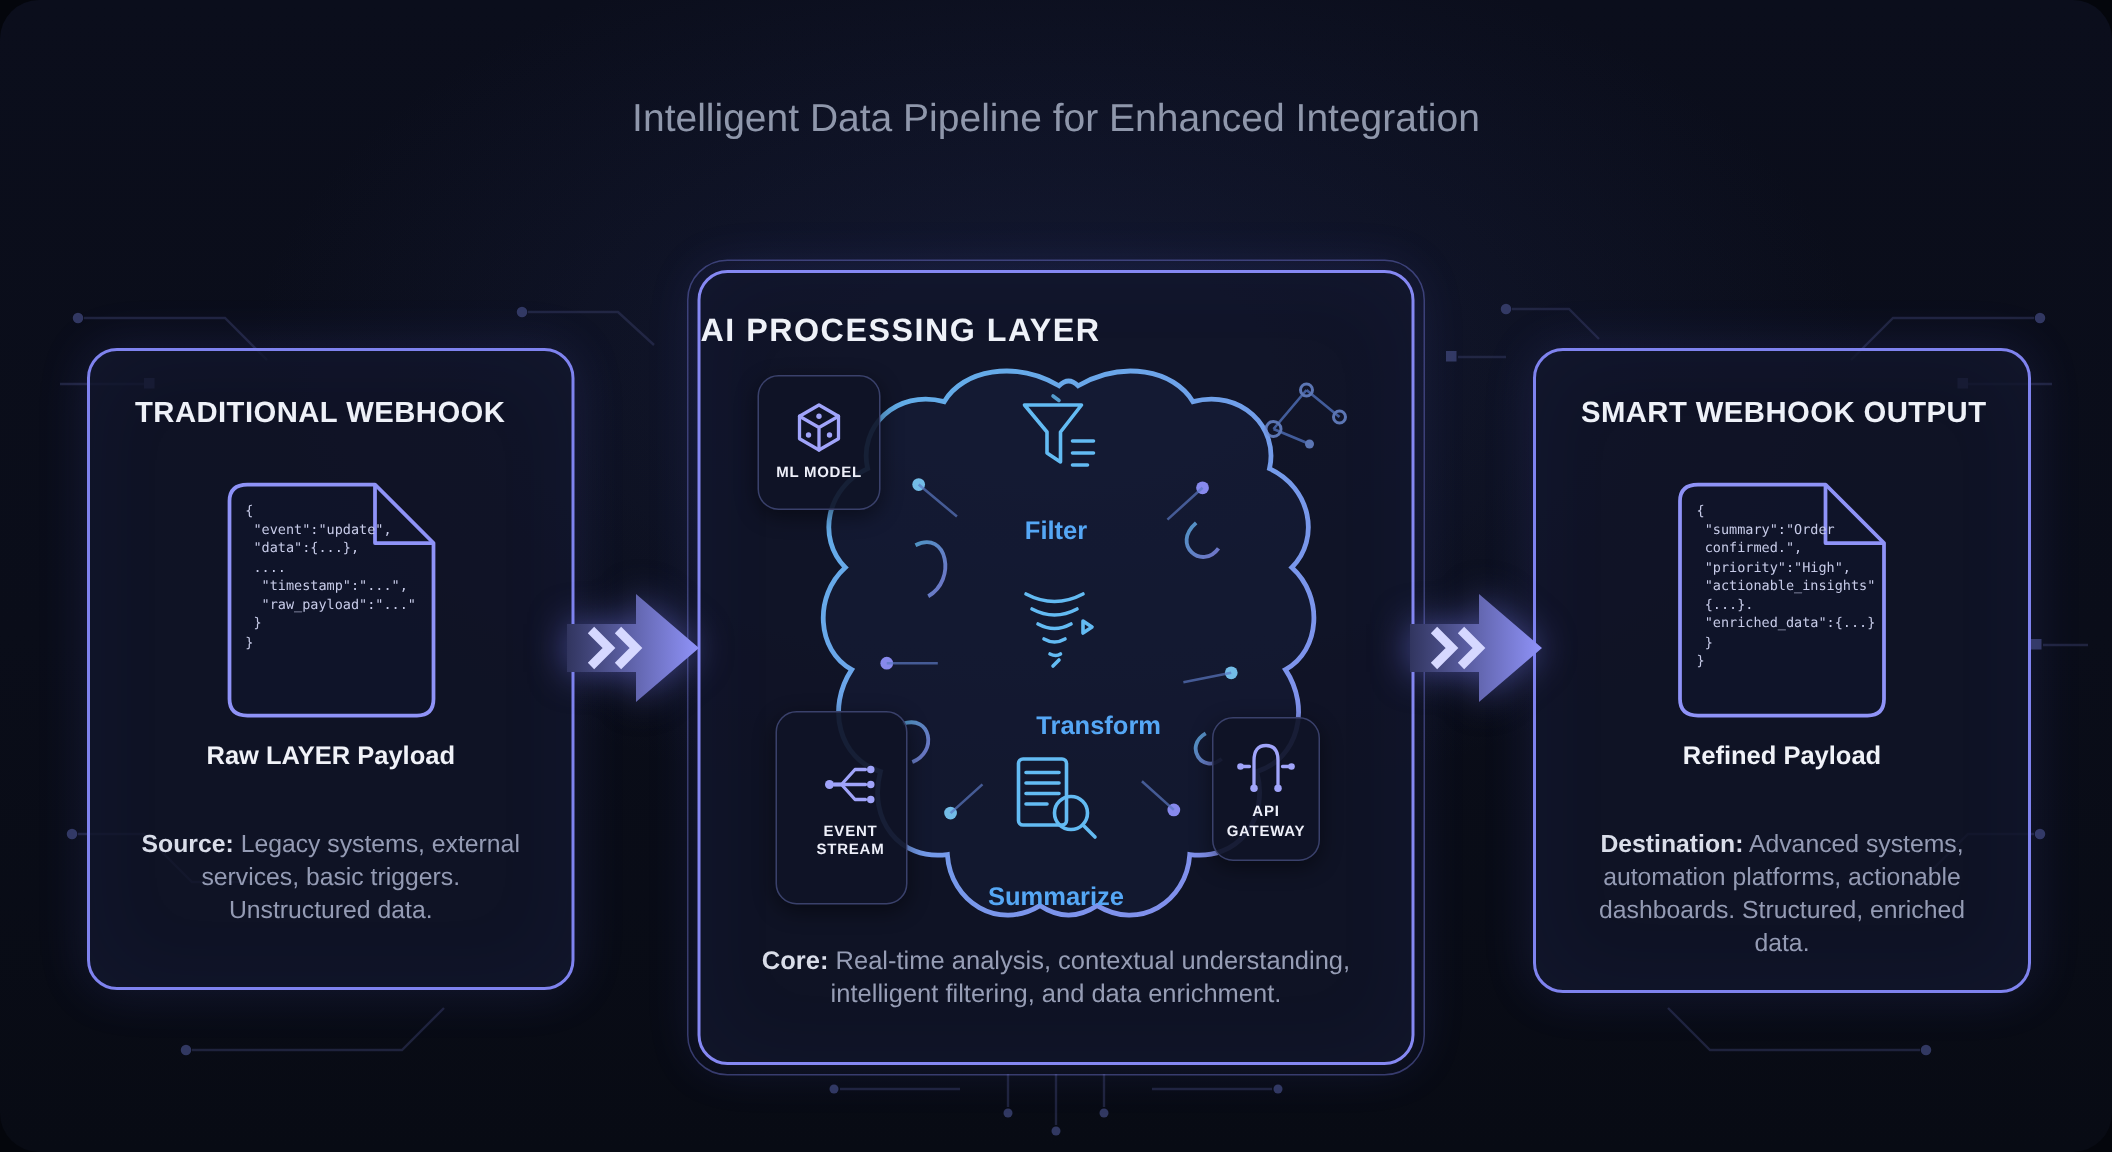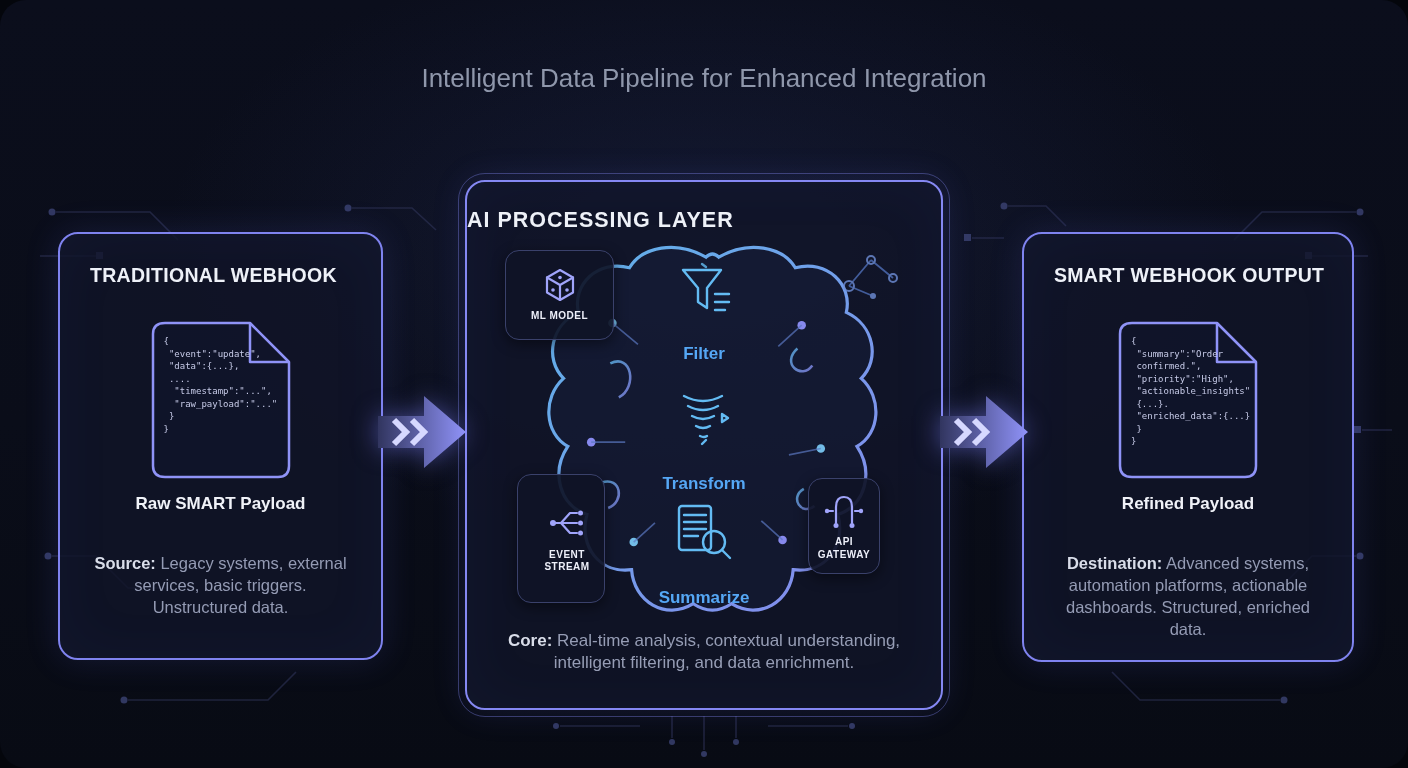--- a/index.html
+++ b/index.html
@@ -50,30 +50,30 @@
     font-size:16.5px; line-height:22px; color:#949bb4; }
   .desc b, .core b { font-weight:700; color:#d9dde9; }
 
   
   .brain { position:absolute; left:66px; top:56px; z-index:0; opacity:.95; }
   .molecule { position:absolute; left:372px; top:64px; z-index:0; opacity:.8; }
   .step { position:absolute; left:50%; transform:translateX(-50%); width:140px; text-align:center; z-index:2; }
   .step svg { margin:0 auto; }
   .step-label { display:block; margin-top:24px; font-size:17px; font-weight:700; color:#55a7f5; }
   .step-filter    { top:80px; }
-  .step-transform { top:206px; }
+  .step-transform { top:206px;text-align:right; }
   .step-summarize { top:320px; }
 
   .badge {
     position:absolute; z-index:2; display:flex; flex-direction:column; align-items:center; justify-content:center; gap:7px;
     background:rgba(15,19,38,.92); border:1.5px solid #3a416b; border-radius:14px;
     box-shadow:0 4px 14px rgba(0,0,0,.45);
   }
   .badge span { font-size:10px; font-weight:800; letter-spacing:.5px; color:#edeff9; text-align:center; line-height:12.5px; padding:0 6px; }
-  .badge-ml    { left:38px;  top:68px;  width:109px; height:90px; }
+  .badge-ml    { left:38px;  top:68px;  width:82px; height:90px; }
   .badge-event { left:50px;  top:292px; width:88px; height:129px;padding-left:12px; }
   .badge-api   { left:341px; top:296px; width:72px; height:96px; }
 
   .core { position:absolute; top:448px; left:50%; transform:translateX(-50%); width:450px; text-align:center;
     font-size:17px; line-height:22px; color:#969db5; z-index:2; }
 
   
   .arrow { position:absolute; filter:drop-shadow(0 0 12px rgba(122,125,248,.5)); z-index:3; }
   .arrow-1 { left:378px; top:390px; }
   .arrow-2 { left:940px; top:390px; }
@@ -138,21 +138,21 @@
         <span>{</span>
         <span> "event":"update",</span>
         <span> "data":{...},</span>
         <span> ....</span>
         <span>  "timestamp":"...",</span>
         <span>  "raw_payload":"..."</span>
         <span> }</span>
         <span>}</span>
       </div>
     </div>
-    <div class="doc-label">Raw SMART Payload</div>
+    <div class="doc-label">Raw LAYER Payload</div>
     <p class="desc"><b>Source:</b> <span>Legacy systems, external services, basic triggers. Unstructured data.</span></p>
   </section>
 
   <svg class="arrow arrow-1" width="90" height="84" viewBox="0 0 90 84">
     <defs>
       <linearGradient id="agrad1" x1="0" y1="0" x2="1" y2="0">
         <stop offset="0" stop-color="#31355f"></stop>
           <stop offset="1" stop-color="#9093f9"></stop>
       </linearGradient>
     </defs>

